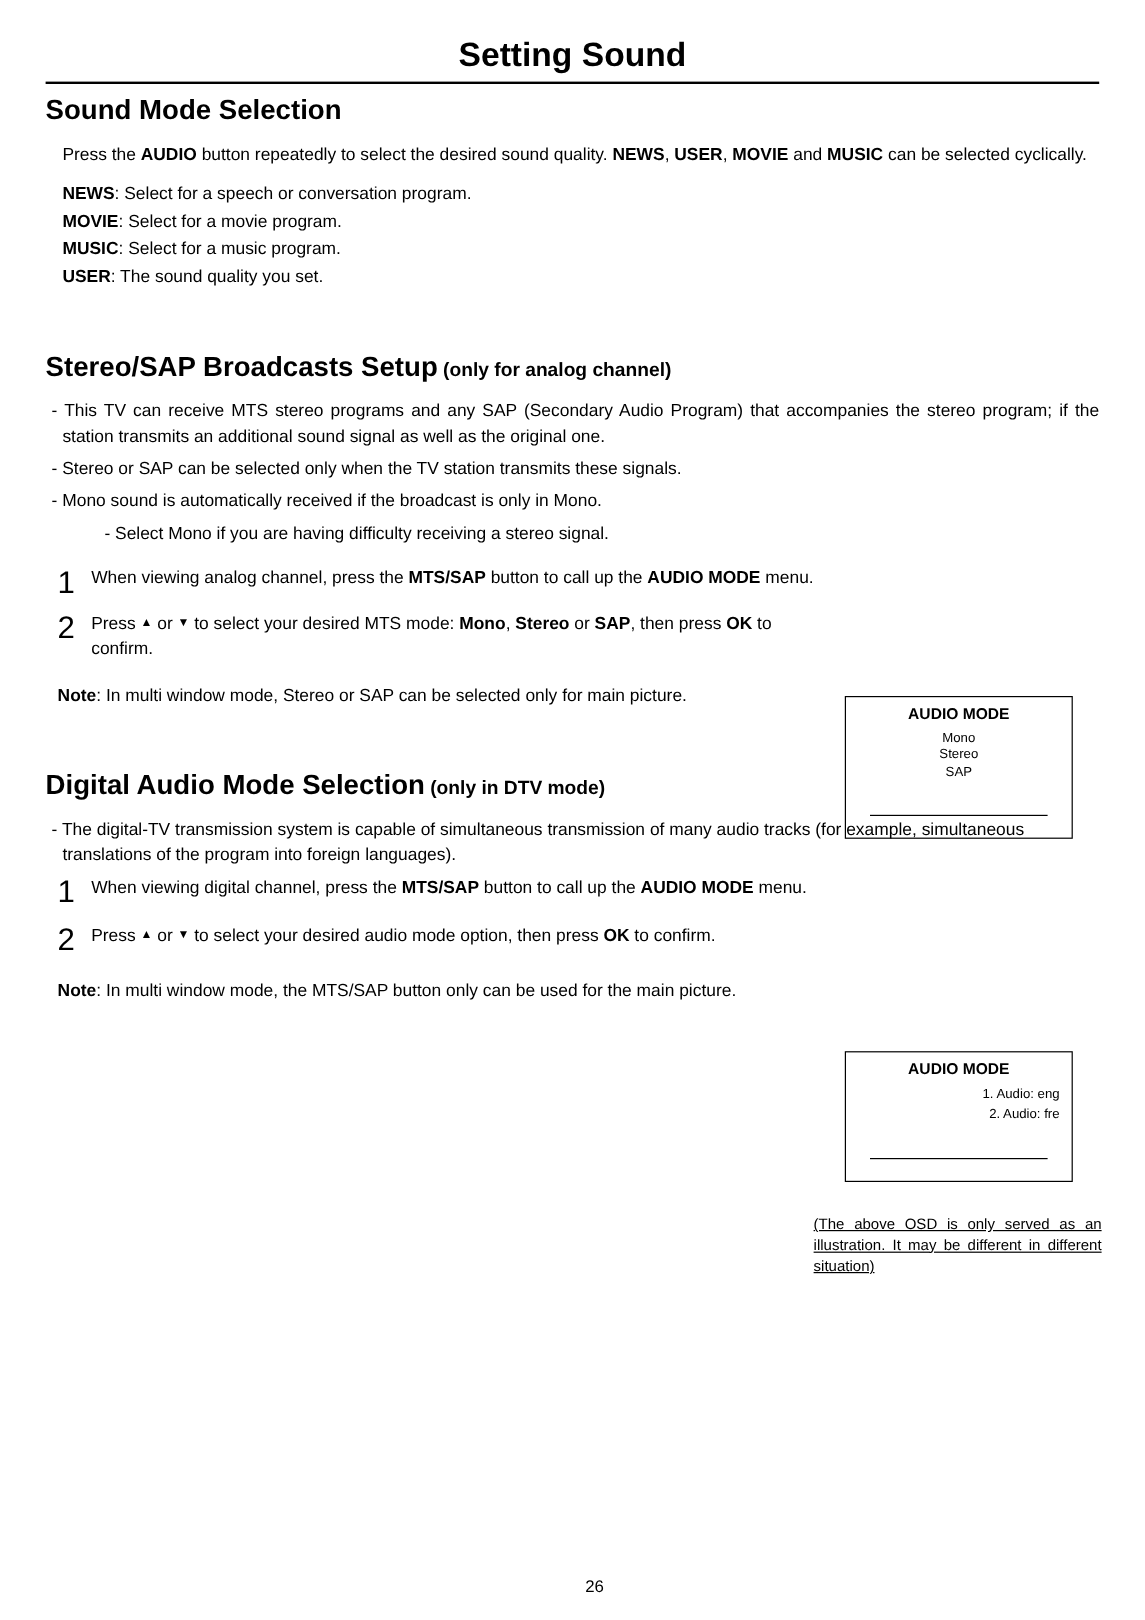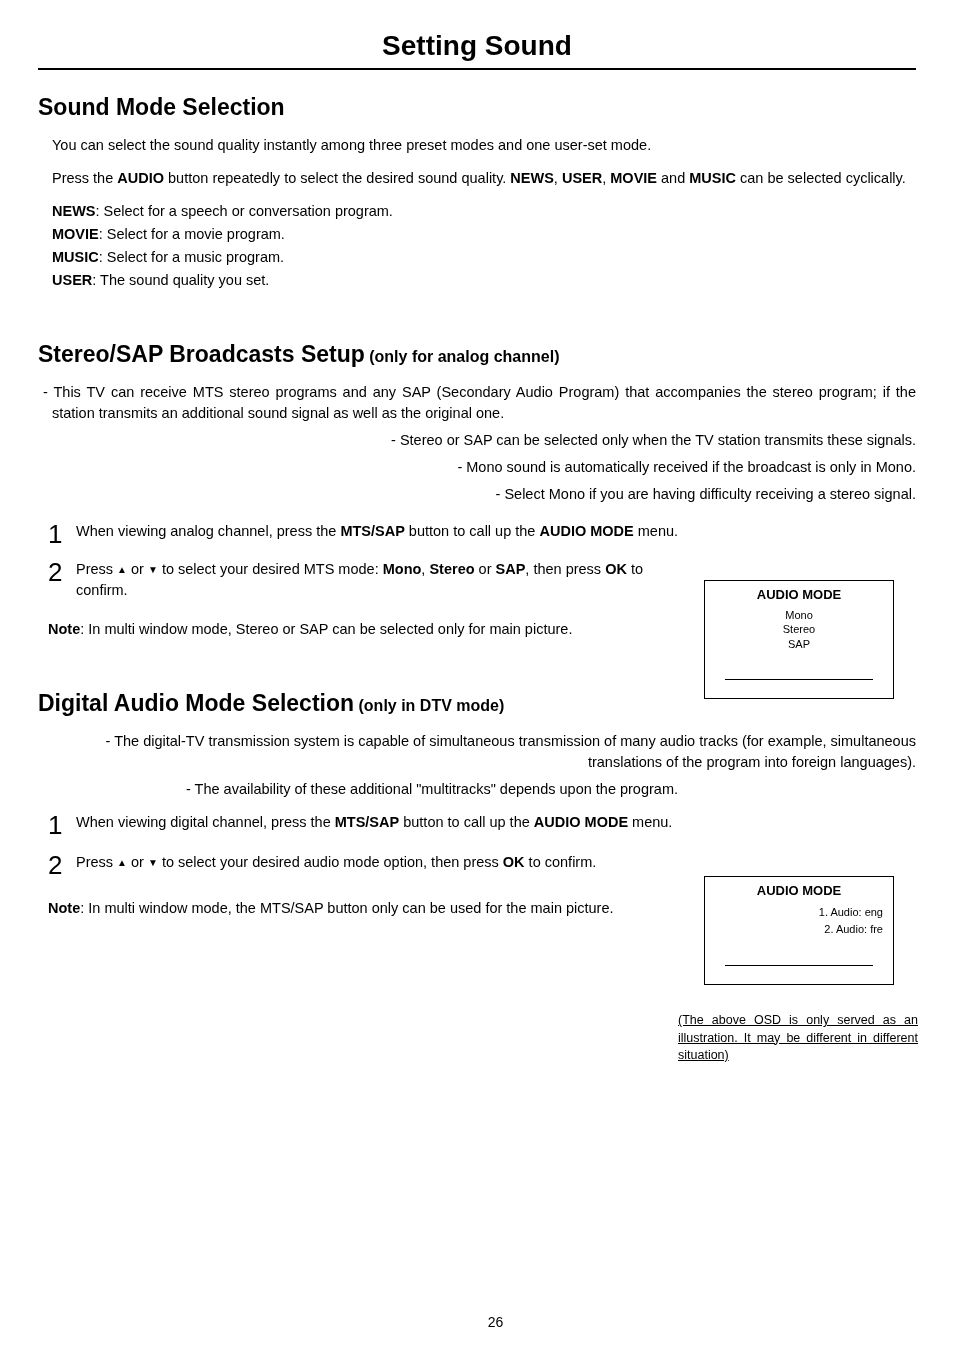--- a/index.html
+++ b/index.html
@@ -14,21 +14,21 @@
     padding: 30px 38px 20px 38px;
     color: #000;
     position: relative;
   }
   .page-title {
     text-align: center;
     font-size: 28px;
     font-weight: bold;
     padding-bottom: 6px;
     border-bottom: 2px solid #000;
-    margin-bottom: 24px;
+    margin-bottom: 8px;
   }
   .section-heading {
     font-size: 23px;
     font-weight: bold;
     margin-bottom: 14px;
   }
   .section-heading .sub {
     font-size: 16px;
     font-weight: bold;
   }
@@ -47,21 +47,20 @@
   }
   .indent {
     padding-left: 14px;
   }
   .dash-item {
     font-size: 14.5px;
     line-height: 1.45;
     margin-bottom: 6px;
     padding-left: 14px;
     text-indent: -9px;
-    text-align: right;
   }
   .step-row {
     display: flex;
     align-items: flex-start;
     gap: 10px;
     margin-bottom: 12px;
     margin-left: 10px;
     max-width: 640px;
   }
   .step-num {
@@ -136,21 +135,20 @@
     padding-left: 37px;
   }
 </style>
 </head>
 <body>
 
 <div class="page-title">Setting Sound</div>
 
 <div class="section">
   <div class="section-heading">Sound Mode Selection</div>
-  <div class="body-text indent">You can select the sound quality instantly among three preset modes and one user-set mode.</div>
   <div class="body-text indent">
     <span>Press the </span><b>AUDIO</b><span> button repeatedly to select the desired sound quality. </span><b>NEWS</b><span>, </span><b>USER</b><span>, </span><b>MOVIE</b><span> and </span><b>MUSIC</b><span> can be selected cyclically.</span>
   </div>
   <div class="body-line indent"><b>NEWS</b><span>: Select for a speech or conversation program.</span></div>
   <div class="body-line indent"><b>MOVIE</b><span>: Select for a movie program.</span></div>
   <div class="body-line indent"><b>MUSIC</b><span>: Select for a music program.</span></div>
   <div class="body-line indent"><b>USER</b><span>: The sound quality you set.</span></div>
 </div>
 
 <div class="section">
@@ -177,21 +175,20 @@
   <div class="note-text" style="margin-top:18px;">
     <b>Note</b><span>: In multi window mode, Stereo or SAP can be selected only for main picture.</span>
   </div>
 </div>
 
 <div class="section">
   <div class="section-heading">
     <span>Digital Audio Mode Selection</span><span class="sub"> (only in DTV mode)</span>
   </div>
   <div class="dash-item">- The digital-TV transmission system is capable of simultaneous transmission of many audio tracks (for example, simultaneous translations of the program into foreign languages).</div>
-  <div class="dash-item" style="margin-bottom:12px; max-width:640px;">- The availability of these additional "multitracks" depends upon the program.</div>
 
   <div class="step-row">
     <div class="step-num">1</div>
     <div class="step-text">
       <span>When viewing digital channel, press the </span><b>MTS/SAP</b><span> button to call up the </span><b>AUDIO MODE</b><span> menu.</span>
     </div>
   </div>
   <div class="step-row" style="margin-top:14px;">
     <div class="step-num">2</div>
     <div class="step-text">

